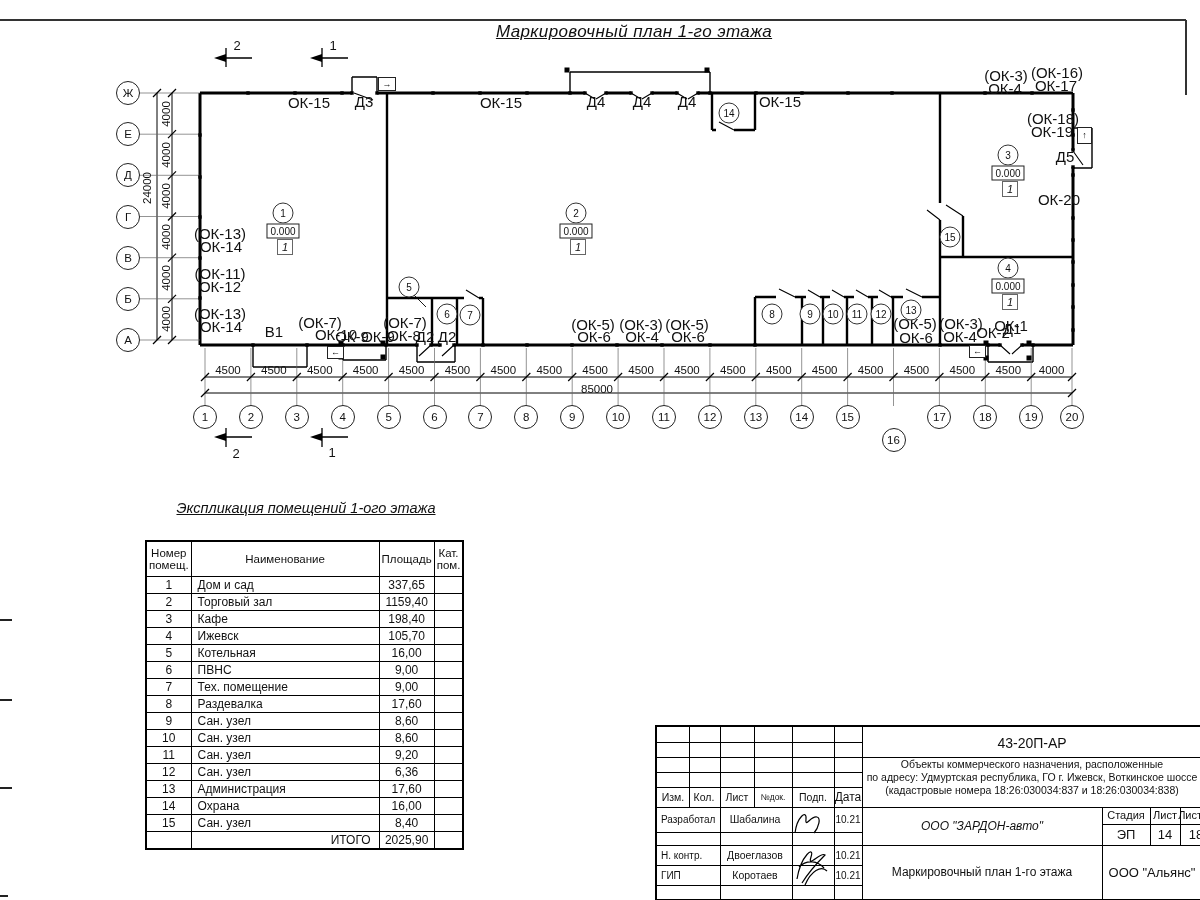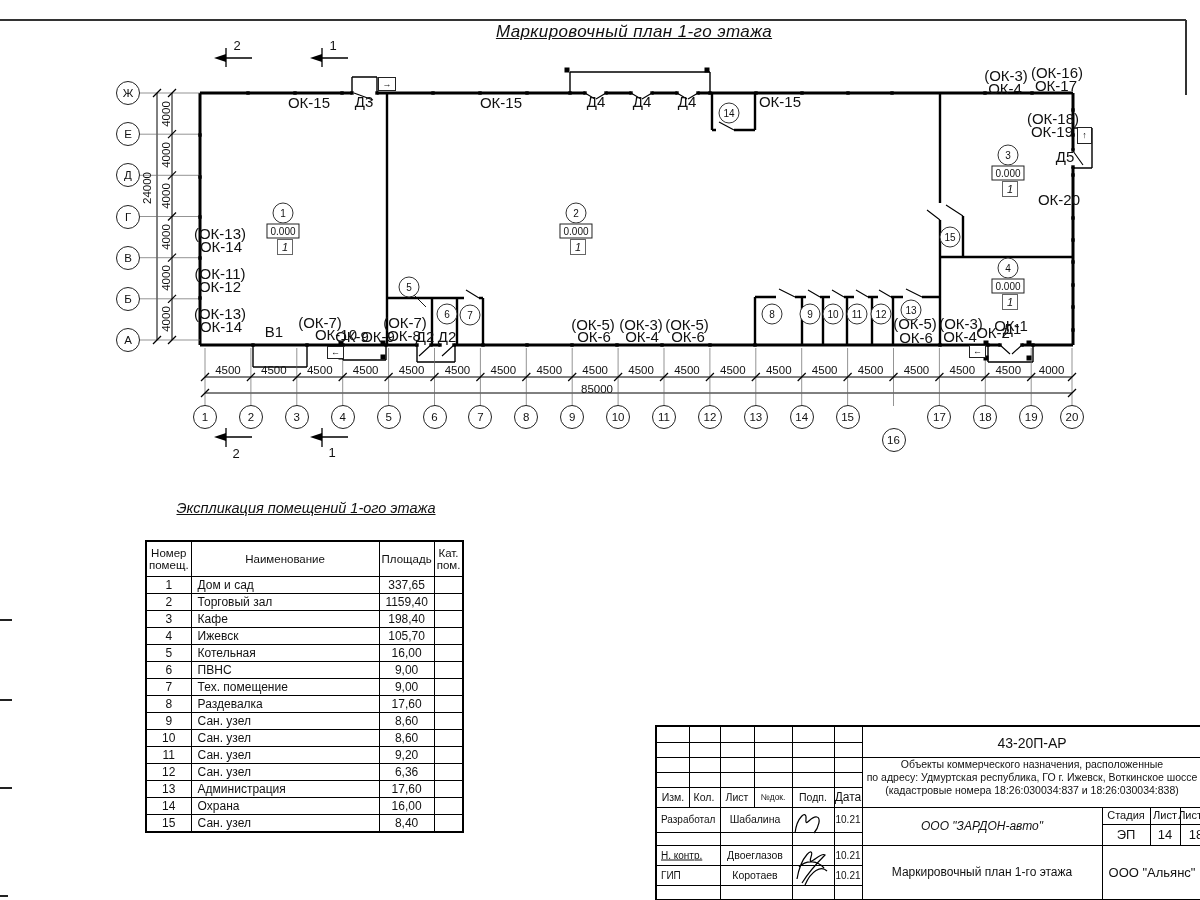--- a/index.html
+++ b/index.html
@@ -465,20 +465,26 @@
         <td class="l">Охрана</td>
         <td class="c">16,00</td>
         <td class="c"></td>
       </tr>
       <tr>
         <td class="c">15</td>
         <td class="l">Сан. узел</td>
         <td class="c">8,40</td>
         <td class="c"></td>
       </tr>
+      <tr>
+        <td class="c"></td>
+        <td class="r">ИТОГО</td>
+        <td class="c">2025,90</td>
+        <td class="c"></td>
+      </tr>
     </tbody>
 </table>
 
 <div id="tblock">
   <svg width="60" height="86" style="position:absolute;left:130px;top:78px;z-index:4">
     <path d="M8,28 C10,12 20,4 19,14 C18,24 24,10 30,12 C34,13 32,22 27,28" stroke="#000" stroke-width="1.2" fill="none"></path>
     <path d="M10,74 C14,50 28,40 24,52 C20,64 34,46 38,50 C30,58 20,70 15,78 M12,62 C20,54 31,56 37,63 M18,80 C24,66 34,60 40,66" stroke="#000" stroke-width="1.2" fill="none"></path>
   </svg>
   <span class="tb" style="left:375px;top:16px;font-size:14px">43-20П-АР</span>
   <div id="tb-desc">
@@ -491,21 +497,21 @@
       <span class="tb" style="left: 47px; top: 70px; font-size: 10.5px;">Кол.</span>
       <span class="tb" style="left: 80px; top: 70px; font-size: 10.5px;">Лист</span>
       <span class="tb" style="left: 116px; top: 70px; font-size: 8.5px;">№док.</span>
       <span class="tb" style="left: 156px; top: 70px; font-size: 10.5px;">Подп.</span>
       <span class="tb" style="left: 191px; top: 70px; font-size: 12px;">Дата</span>
     </div>
   <div id="tb-roles">
       <span class="tbl" style="left: 4px; top: 92px;">Разработал</span>
       <span class="tb" style="left: 98px; top: 92px; font-size: 10.5px;">Шабалина</span>
       <span class="tb" style="left: 191px; top: 92px; font-size: 10px;">10.21</span>
-      <span class="tbl" style="left: 4px; top: 128px; text-decoration: underline;">Н. контр.</span>
+      <span class="tbl" style="left: 4px; top: 128px;">Н. контр.</span>
       <span class="tb" style="left: 98px; top: 128px; font-size: 10.5px;">Двоеглазов</span>
       <span class="tb" style="left: 191px; top: 128px; font-size: 10px;">10.21</span>
       <span class="tbl" style="left: 4px; top: 148px;">ГИП</span>
       <span class="tb" style="left: 98px; top: 148px; font-size: 10.5px;">Коротаев</span>
       <span class="tb" style="left: 191px; top: 148px; font-size: 10px;">10.21</span>
     </div>
   <span class="tb" style="left:325px;top:99px;font-style:italic;font-size:12px">ООО "ЗАРДОН-авто"</span>
   <span class="tb" style="left:469px;top:88px;font-size:11px">Стадия</span>
   <span class="tb" style="left:508px;top:88px;font-size:11px">Лист</span>
   <span class="tb" style="left:539px;top:88px;font-size:11px">Листов</span>

